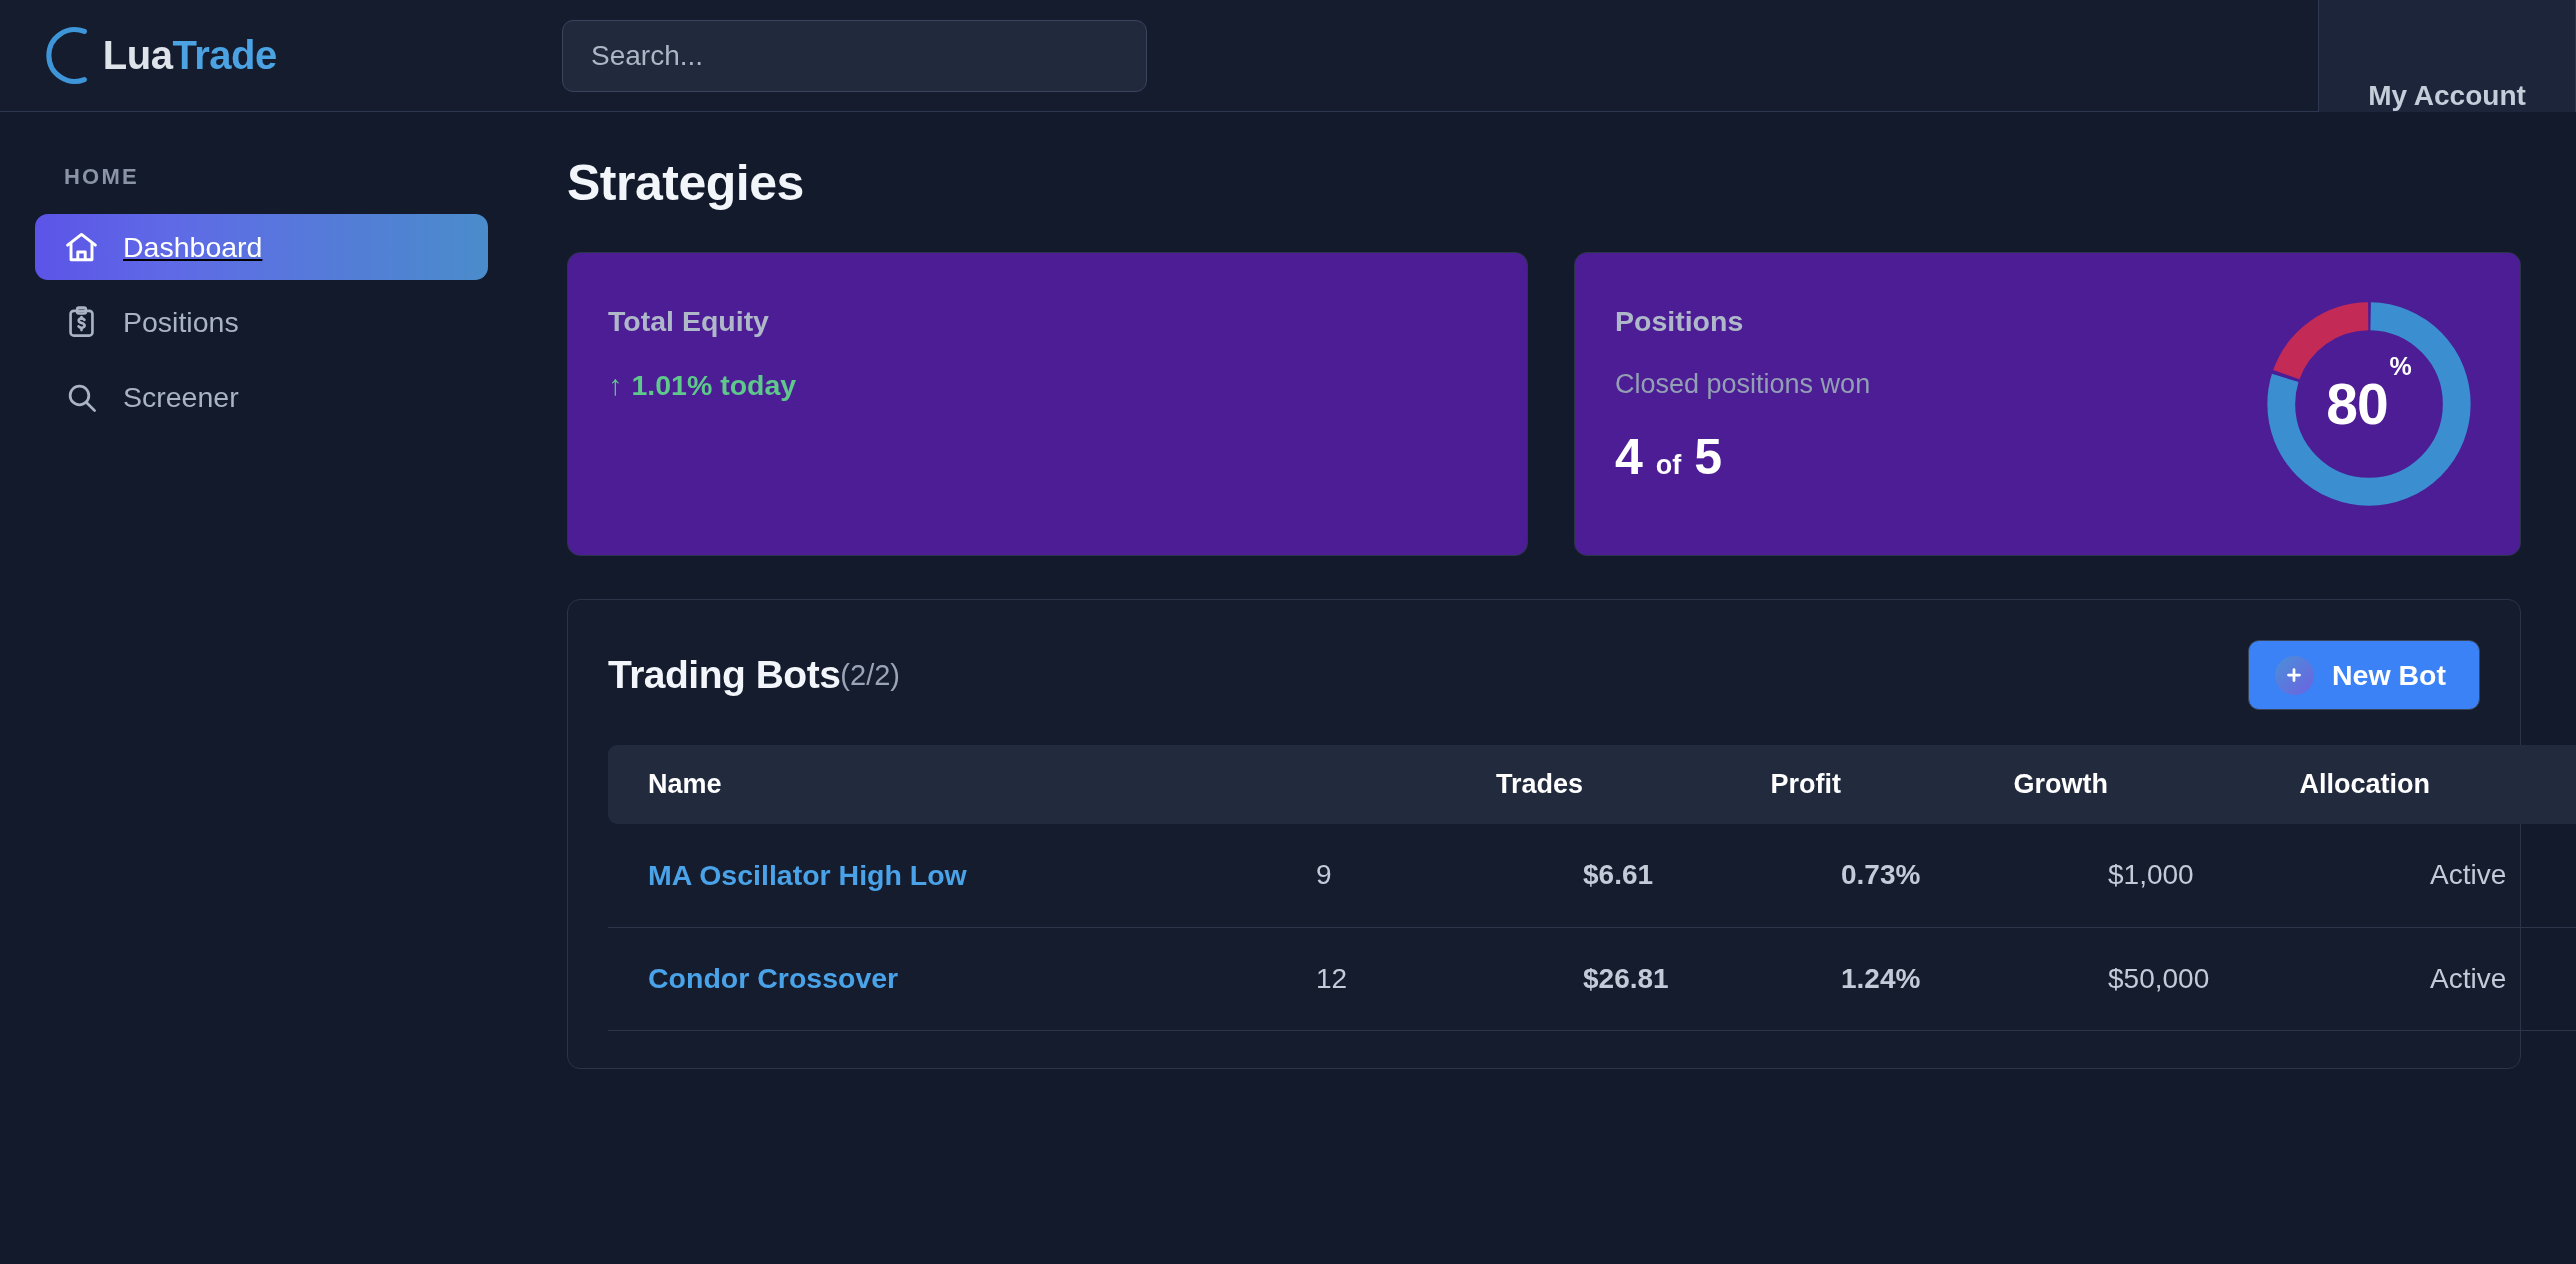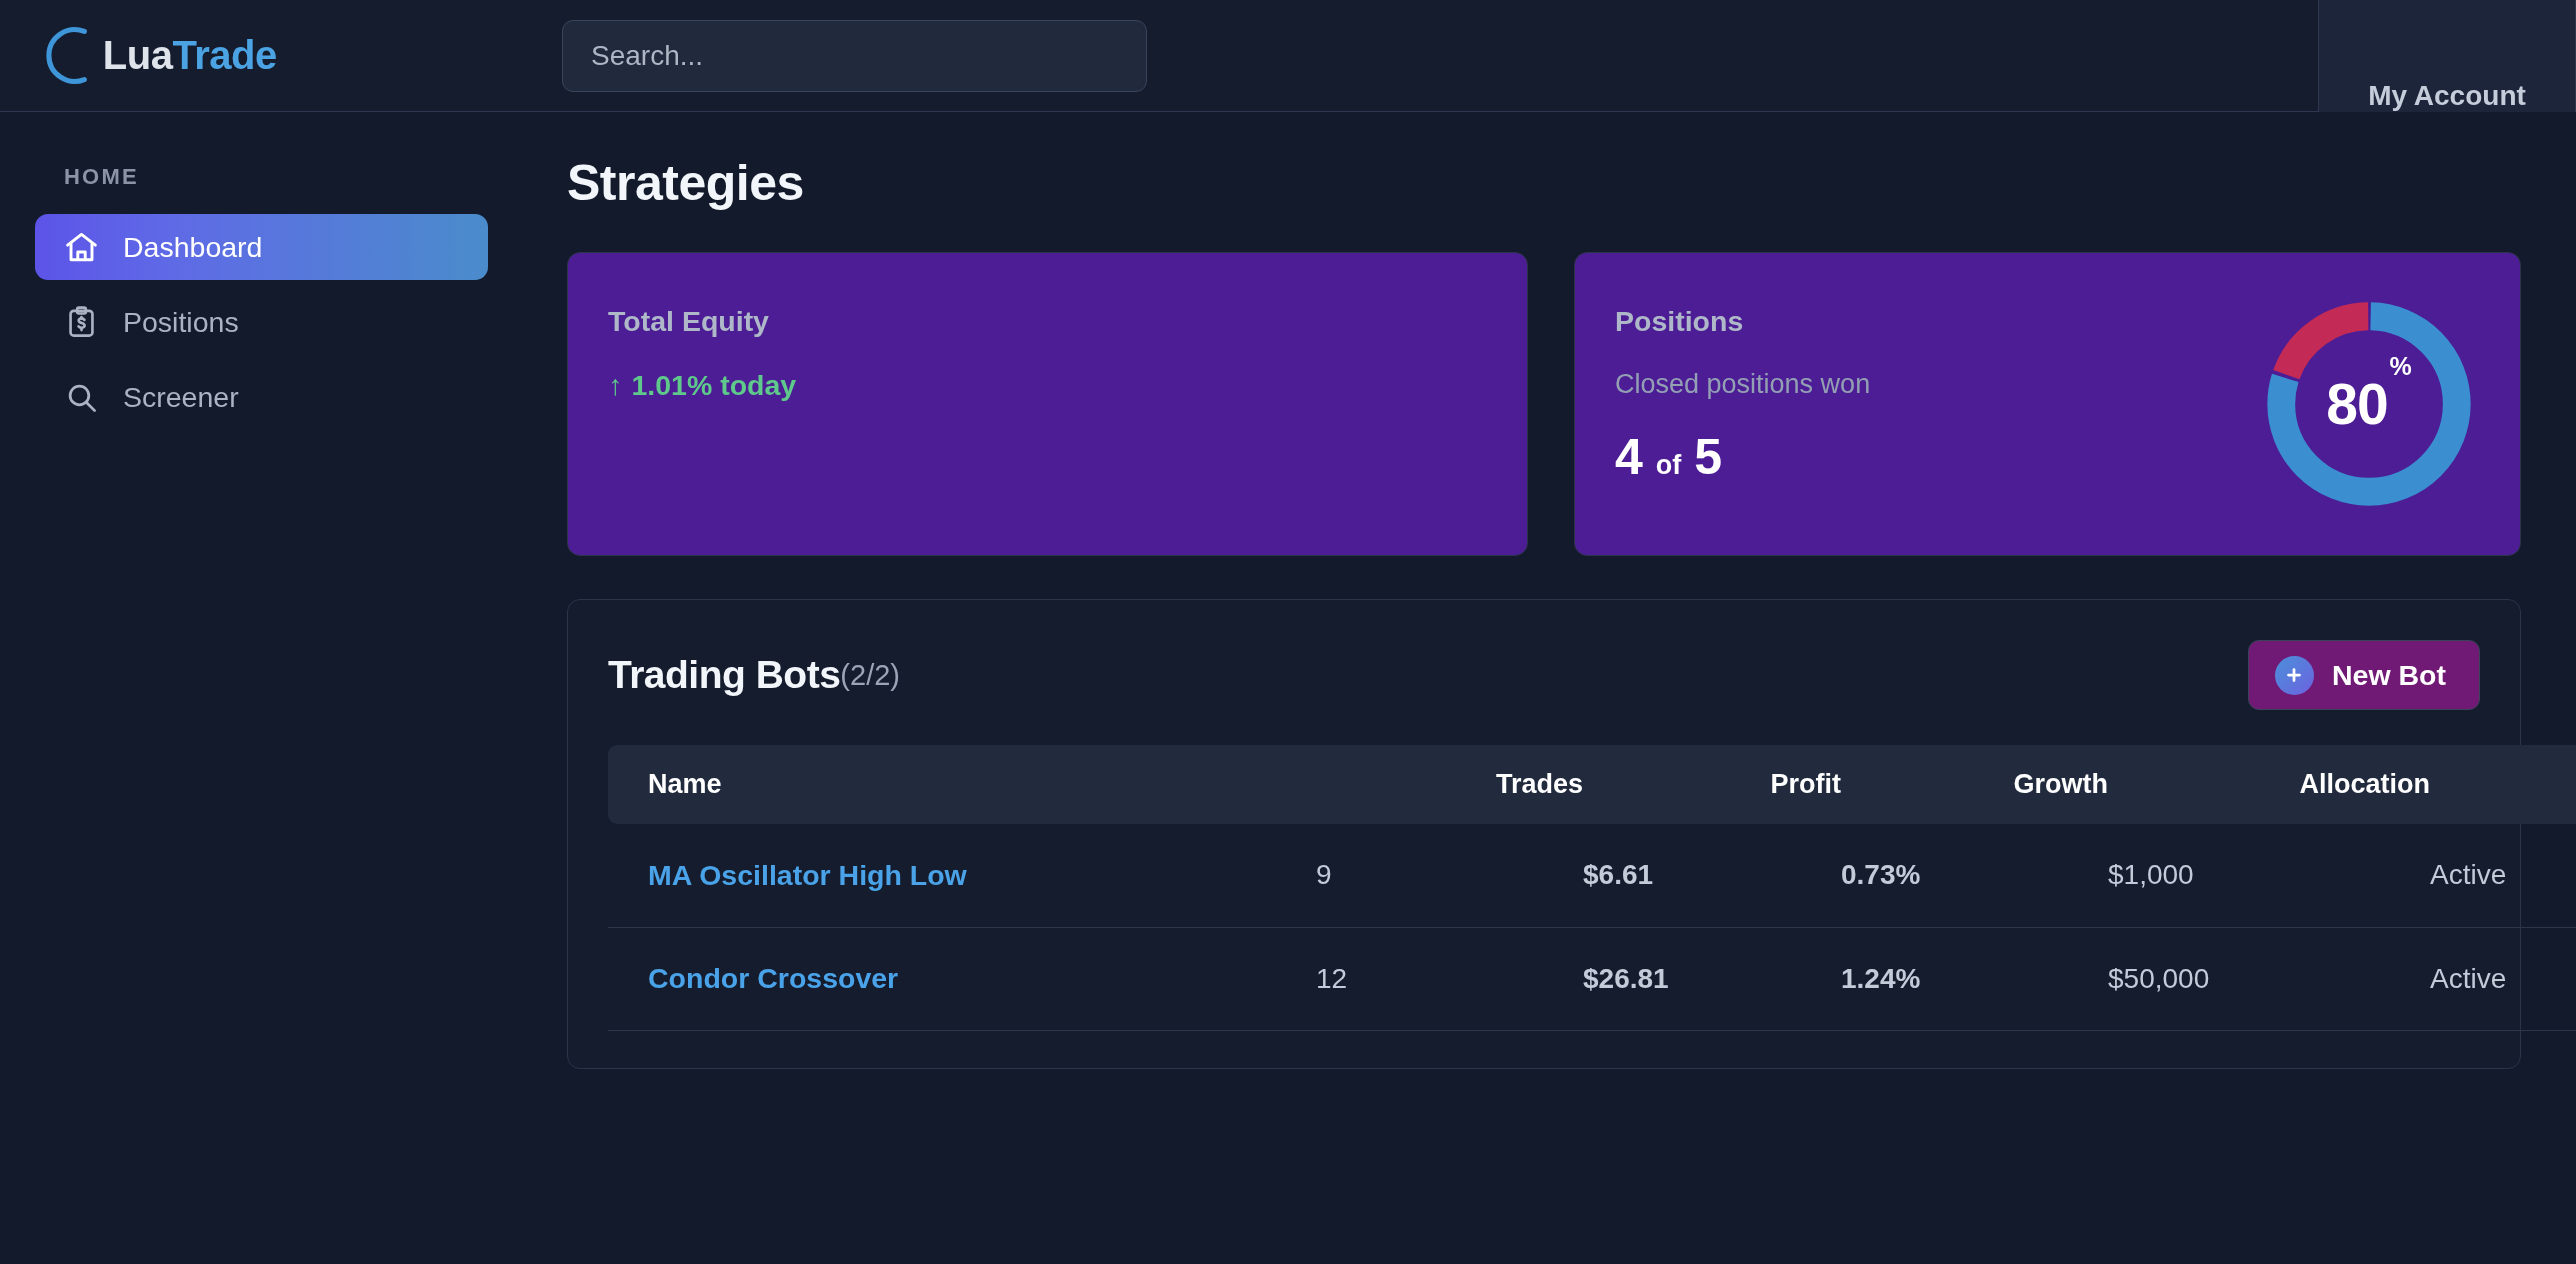--- a/index.html
+++ b/index.html
@@ -108,20 +108,21 @@
     align-items: center;
     height: 66px;
     margin: 0 0 9.2px 35px;
     width: 453px;
     border-radius: 13px;
     padding-left: 26px;
     cursor: pointer;
   }
   .nav-item.active {
     background: linear-gradient(90deg, #5c54e8 0%, #5f6ae6 30%, #4a8ccb 100%);
+    text-decoration: underline;
   }
   .nav-icon {
     width: 40px;
     height: 40px;
     flex: none;
     margin-right: 22px;
     display: flex;
     align-items: center;
     justify-content: center;
   }
@@ -261,21 +262,21 @@
     font-size: 29px;
     color: #9aa4b6;
   }
   .new-bot-btn {
     margin-left: auto;
     display: flex;
     align-items: center;
     gap: 18.4px;
     height: 70px;
     padding: 0 33px 0 26px;
-    background: #701a75;
+    background: #3b82f6;
     border: 0.9px solid #39435a;
     border-radius: 11px;
     cursor: pointer;
   }
   .plus-badge {
     width: 39px;
     height: 39px;
     border-radius: 50%;
     background: linear-gradient(135deg, #4a90d9 0%, #6d62e0 100%);
     display: flex;

